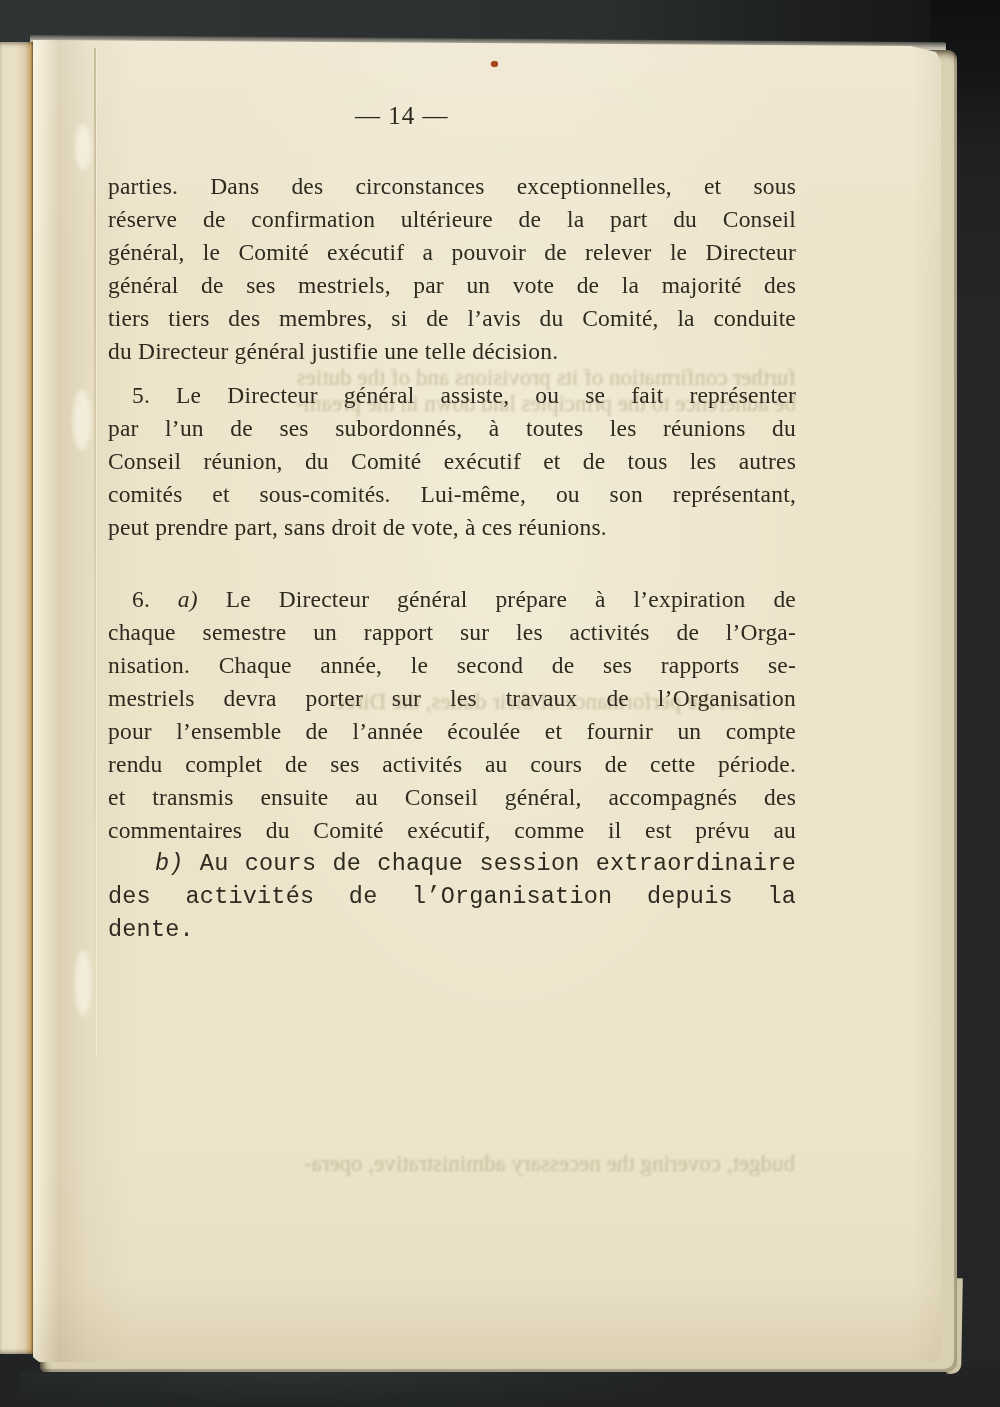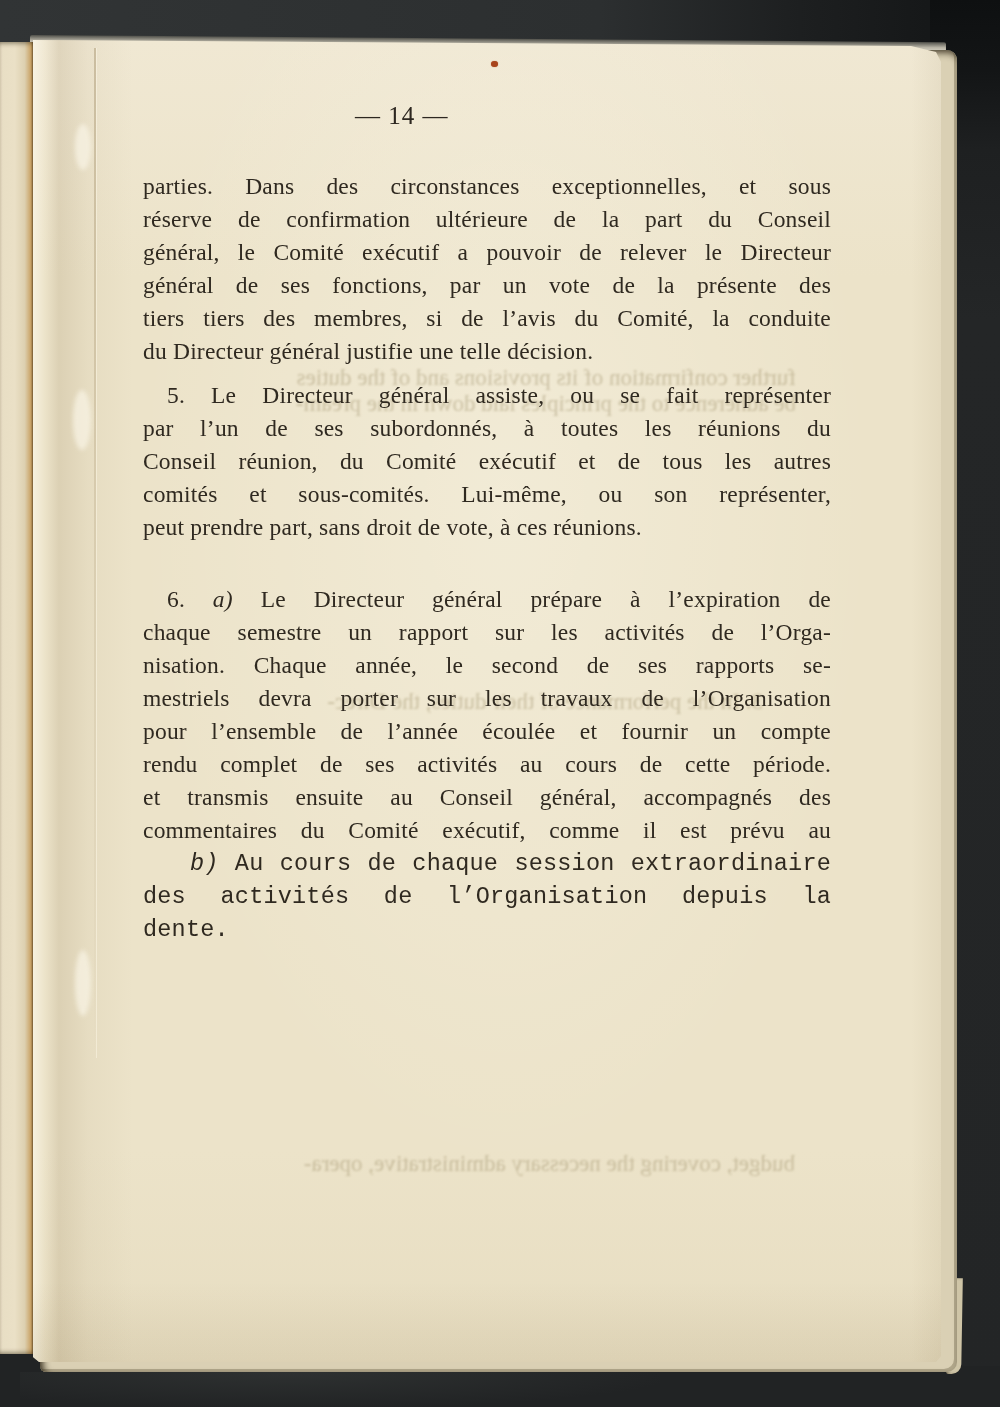--- a/index.html
+++ b/index.html
@@ -48,21 +48,21 @@
   .chip{position:absolute;z-index:1;background:#f8f3e4;border-radius:50%;filter:blur(2px);opacity:0.75;}
   .chip1{left:42px;top:84px;width:16px;height:46px;}
   .chip2{left:40px;top:350px;width:18px;height:60px;}
   .chip3{left:42px;top:910px;width:16px;height:66px;}
   .ink-dot{position:absolute;left:458px;top:21px;width:7px;height:6px;border-radius:50%;z-index:2;
     background:#a8441c;box-shadow:0 0 1px rgba(168,68,28,0.8);}
   .folio{position:absolute;left:322px;top:59px;width:200px;z-index:2;text-align:left;
     font-size:25px;line-height:33px;color:#2d2720;letter-spacing:1px;}
   
   .text-block{position:absolute;left:75px;top:130px;width:688px;z-index:2;
-    color:#2f2920;font-size:23.5px;margin-left:35px;}
+    color:#2f2920;font-size:23.5px;}
   .para{margin:0;}
   .line{height:33px;line-height:33px;text-align:justify;text-align-last:justify;
     letter-spacing:0.2px;overflow:hidden;}
   .line.last{text-align-last:left;}
   .it{font-style:italic;}
   
   .ghost-layer{position:absolute;inset:0;z-index:1;pointer-events:none;}
   .ghost{position:absolute;transform:scaleX(-1);color:rgba(150,134,95,0.40);
     filter:blur(1px);font-size:23px;line-height:28px;white-space:nowrap;overflow:hidden;}
 </style>
@@ -95,29 +95,29 @@
     </div>
 
   <div class="ink-dot" style="background: rgb(168, 68, 28);"></div>
   <div class="folio">— 14 —</div>
 
   <div class="text-block">
       <div class="para" style="margin-top: 0px;">
         <div class="line"><span>parties. Dans des circonstances exceptionnelles, et sous</span></div>
         <div class="line"><span>réserve de confirmation ultérieure de la part du Conseil</span></div>
         <div class="line"><span>général, le Comité exécutif a pouvoir de relever le Directeur</span></div>
-        <div class="line"><span>général de ses fonctions, par un vote de la présente des</span></div>
+        <div class="line"><span>général de ses mestriels, par un vote de la majorité des</span></div>
         <div class="line"><span>tiers tiers des membres, si de l’avis du Comité, la conduite</span></div>
         <div class="line last"><span>du Directeur général justifie une telle décision.</span></div>
       </div>
       <div class="para" style="margin-top: 11px;">
         <div class="line" style="padding-left: 24px;"><span>5. Le Directeur général assiste, ou se fait représenter</span></div>
         <div class="line"><span>par l’un de ses subordonnés, à toutes les réunions du</span></div>
         <div class="line"><span>Conseil réunion, du Comité exécutif et de tous les autres</span></div>
-        <div class="line"><span>comités et sous-comités. Lui-même, ou son représenter,</span></div>
+        <div class="line"><span>comités et sous-comités. Lui-même, ou son représentant,</span></div>
         <div class="line last"><span>peut prendre part, sans droit de vote, à ces réunions.</span></div>
       </div>
       <div class="para" style="margin-top: 39px;">
         <div class="line" style="padding-left: 24px;"><span>6. </span><span class="it">a)</span><span> Le Directeur général prépare à l’expiration de</span></div>
         <div class="line"><span>chaque semestre un rapport sur les activités de l’Orga-</span></div>
         <div class="line"><span>nisation. Chaque année, le second de ses rapports se-</span></div>
         <div class="line"><span>mestriels devra porter sur les travaux de l’Organisation</span></div>
         <div class="line"><span>pour l’ensemble de l’année écoulée et fournir un compte</span></div>
         <div class="line"><span>rendu complet de ses activités au cours de cette période.</span></div>
         <div class="line"><span>et transmis ensuite au Conseil général, accompagnés des</span></div>

